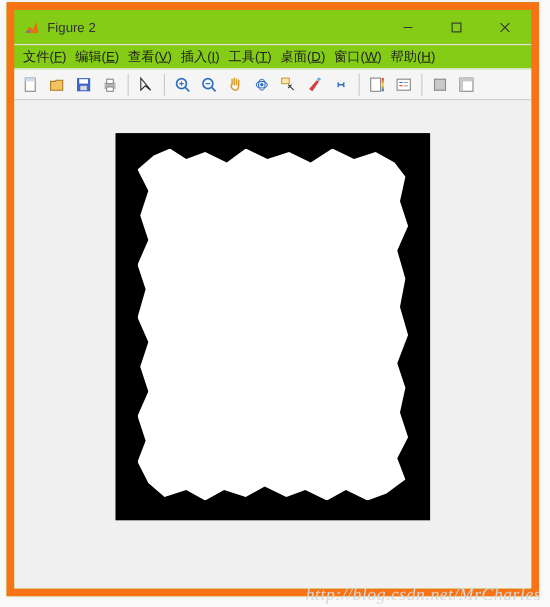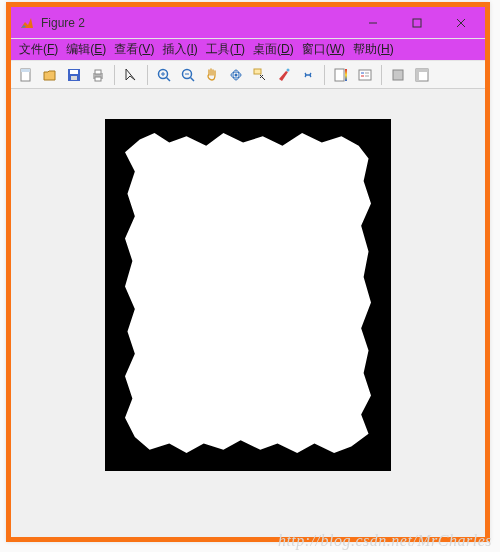--- a/index.html
+++ b/index.html
@@ -8,22 +8,22 @@
     font-family: "Microsoft YaHei", Arial, sans-serif;
     font-size: 12px;
     background: #fafafa;
     position: relative;
     overflow: hidden;
   }
   .window {
     position: absolute;
     left: 6px; top: 2px;
     width: 484px; height: 540px;
-    background: #d946ef;
-    border: 5px solid #f97316;
+    background: #84cc16;
+    border: 7px solid #f97316;
     box-shadow: 0 0 4px rgba(0,0,0,0.1);
     display: flex; flex-direction: column;
   }
   .titlebar {
     height: 32px;
     display: flex; align-items: center;
     padding: 0 2px 0 8px;
     border-bottom: 1px solid #e5e5e5;
   }
   .app-icon {

